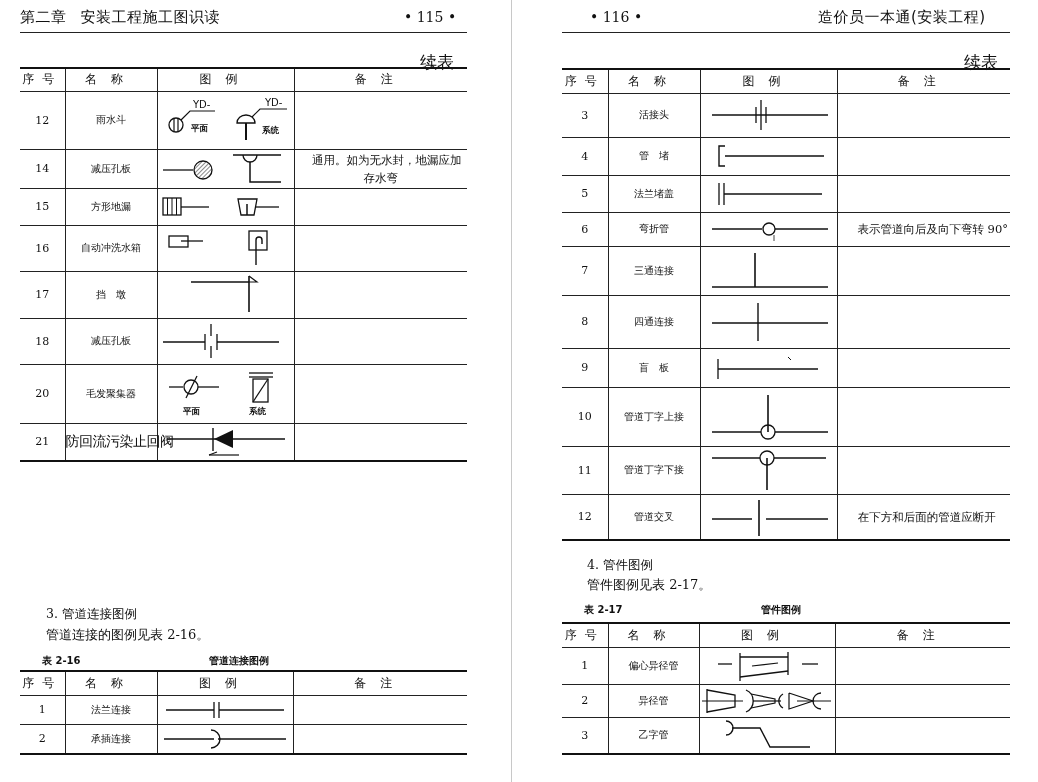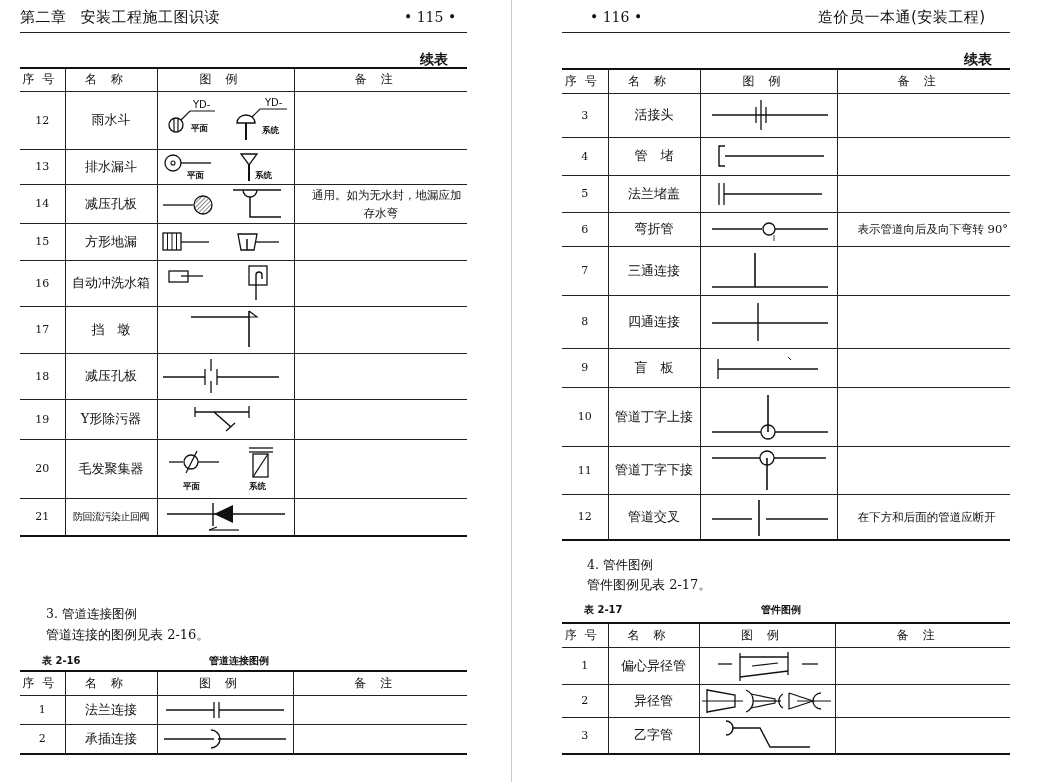--- a/index.html
+++ b/index.html
@@ -2,31 +2,31 @@
 <html><head>
 <meta charset="utf-8">
 <style>
   html,body{margin:0;padding:0;background:#fff;}
   body{width:1038px;height:782px;position:relative;overflow:hidden;font-family:"DejaVu Serif","Liberation Serif",serif;color:#111;}
   .page{position:absolute;top:0;height:782px;}
   .abs{position:absolute;}
   .hdr-title{font-family:"DejaVu Sans","Liberation Sans",sans-serif;font-weight:normal;font-size:15px;letter-spacing:0.5px;white-space:nowrap;}
   .pgnum{font-size:14px;white-space:nowrap;}
   .rule{position:absolute;height:1px;background:#222;}
-  .cont{font-family:"DejaVu Sans","Liberation Sans",sans-serif;font-weight:bold;font-size:14px;white-space:nowrap;}
+  .cont{font-family:"DejaVu Sans","Liberation Sans",sans-serif;font-weight:normal;font-size:17px;white-space:nowrap;}
   table.lg{position:absolute;border-collapse:collapse;table-layout:fixed;font-size:11px;}
   table.lg td,table.lg th{border:1px solid #222;padding:0;text-align:center;vertical-align:middle;font-weight:normal;}
   table.lg tr:first-child th{border-top:2px solid #111;}
   table.lg tr:last-child td{border-bottom:2px solid #111;}
   table.lg td:first-child,table.lg th:first-child{border-left:none;}
   table.lg td:last-child,table.lg th:last-child{border-right:none;}
   table.lg th{font-size:12px;letter-spacing:14px;}
   table.lg th.c0{letter-spacing:8px;}
   td.note{text-align:left;padding:0 4px;font-size:11.5px;line-height:18px;}
-  td.nm{font-size:13px;white-space:nowrap;}
+  td.nm{font-size:10px;white-space:nowrap;}
   td.sym svg{display:block;margin:0 auto;}
   .sec{font-size:12.5px;white-space:nowrap;}
   .cap{font-family:"DejaVu Sans","Liberation Sans",sans-serif;font-weight:bold;font-size:10px;white-space:nowrap;}
   .divider{position:absolute;left:511px;top:0;width:1px;height:782px;background:#c8c8c8;}
   svg text{font-family:"DejaVu Sans","Liberation Sans",sans-serif;font-size:9px;font-weight:bold;fill:#111;}
 </style>
 </head>
 <body>
 
 <div class="divider"></div>
@@ -68,36 +68,20 @@
           <path d="M76,28 A9,8 0 0 1 94,28 Z" fill="none" stroke="#111" stroke-width="1.3"></path>
           <line x1="85" y1="28" x2="85" y2="45" stroke="#111" stroke-width="2"></line>
           <polyline points="91,22 99,14 126,14" fill="none" stroke="#111" stroke-width="1.2"></polyline>
           <text x="104" y="11" style="font-weight:normal;font-size:10px">YD-</text>
           <text x="101" y="38" style="font-size:8.5px">系统</text>
         </svg>
       </td>
       <td class="note"></td>
     </tr>
 
-    <tr style="height:35px">
-      <td>13</td>
-      <td class="nm">排水漏斗</td>
-      <td class="sym">
-        <svg width="130" height="32" viewBox="0 0 130 32">
-          <circle cx="12" cy="12" r="8" fill="none" stroke="#111" stroke-width="1.3"></circle>
-          <circle cx="12" cy="12" r="2" fill="none" stroke="#111" stroke-width="1.1"></circle>
-          <line x1="20" y1="12" x2="50" y2="12" stroke="#111" stroke-width="1.3"></line>
-          <text x="26" y="27" style="font-size:8.5px">平面</text>
-          <polygon points="80,3 96,3 88,14" fill="none" stroke="#111" stroke-width="1.3"></polygon>
-          <line x1="88" y1="14" x2="88" y2="30" stroke="#111" stroke-width="2"></line>
-          <text x="94" y="27" style="font-size:8.5px">系统</text>
-        </svg>
-      </td>
-      <td class="note"></td>
-    </tr>
 
     <tr style="height:39px">
       <td>14</td>
       <td class="nm">减压孔板</td>
       <td class="sym">
         <defs></defs>
         <svg width="130" height="36" viewBox="0 0 130 36">
           <defs>
                 <pattern id="hatch" width="3" height="3" patternUnits="userSpaceOnUse" patternTransform="rotate(45)">
                   <line x1="0" y1="0" x2="0" y2="3" stroke="#111" stroke-width="1"></line>
@@ -167,34 +151,20 @@
           <line x1="44" y1="14" x2="44" y2="30" stroke="#111" stroke-width="1.3"></line>
           <line x1="50" y1="4" x2="50" y2="16" stroke="#111" stroke-width="1.3"></line>
           <line x1="50" y1="26" x2="50" y2="38" stroke="#111" stroke-width="1.3"></line>
           <line x1="56" y1="14" x2="56" y2="30" stroke="#111" stroke-width="1.3"></line>
           <line x1="56" y1="22" x2="118" y2="22" stroke="#111" stroke-width="1.3"></line>
         </svg>
       </td>
       <td class="note"></td>
     </tr>
 
-    <tr style="height:40px">
-      <td>19</td>
-      <td class="nm">Y形除污器</td>
-      <td class="sym">
-        <svg width="130" height="36" viewBox="0 0 130 36">
-          <line x1="34" y1="6" x2="34" y2="16" stroke="#111" stroke-width="1.3"></line>
-          <line x1="34" y1="11" x2="88" y2="11" stroke="#111" stroke-width="1.3"></line>
-          <line x1="88" y1="5" x2="88" y2="17" stroke="#111" stroke-width="1.3"></line>
-          <line x1="53" y1="11" x2="70" y2="26" stroke="#111" stroke-width="1.5"></line>
-          <line x1="65" y1="30" x2="74" y2="22" stroke="#111" stroke-width="1.3"></line>
-        </svg>
-      </td>
-      <td class="note"></td>
-    </tr>
 
     <tr style="height:59px">
       <td>20</td>
       <td class="nm">毛发聚集器</td>
       <td class="sym">
         <svg width="130" height="52" viewBox="0 0 130 52">
           <line x1="8" y1="19" x2="22" y2="19" stroke="#111" stroke-width="1.3"></line>
           <circle cx="30" cy="19" r="7" fill="none" stroke="#111" stroke-width="1.3"></circle>
           <line x1="25" y1="30" x2="36" y2="8" stroke="#111" stroke-width="1.3"></line>
           <line x1="37" y1="19" x2="58" y2="19" stroke="#111" stroke-width="1.3"></line>
@@ -204,21 +174,21 @@
           <rect x="92" y="11" width="15" height="23" fill="none" stroke="#111" stroke-width="1.3"></rect>
           <line x1="92" y1="34" x2="107" y2="11" stroke="#111" stroke-width="1.2"></line>
           <text x="88" y="46" style="font-size:8.5px">系统</text>
         </svg>
       </td>
       <td class="note"></td>
     </tr>
 
     <tr style="height:38px">
       <td>21</td>
-      <td class="nm" style="font-size:10px;letter-spacing:-0.5px;">防回流污染止回阀</td>
+      <td class="nm" style="font-size:14px;letter-spacing:-0.5px;">防回流污染止回阀</td>
       <td class="sym">
         <svg width="130" height="34" viewBox="0 0 130 34">
           <line x1="6" y1="14" x2="124" y2="14" stroke="#111" stroke-width="1.3"></line>
           <line x1="52" y1="3" x2="52" y2="26" stroke="#111" stroke-width="1.4"></line>
           <polygon points="53,14 72,5 72,23" fill="#111"></polygon>
           <line x1="48" y1="30" x2="78" y2="30" stroke="#111" stroke-width="1.2"></line>
           <line x1="48" y1="30" x2="56" y2="27" stroke="#111" stroke-width="1.2"></line>
         </svg>
       </td>
       <td class="note"></td>

